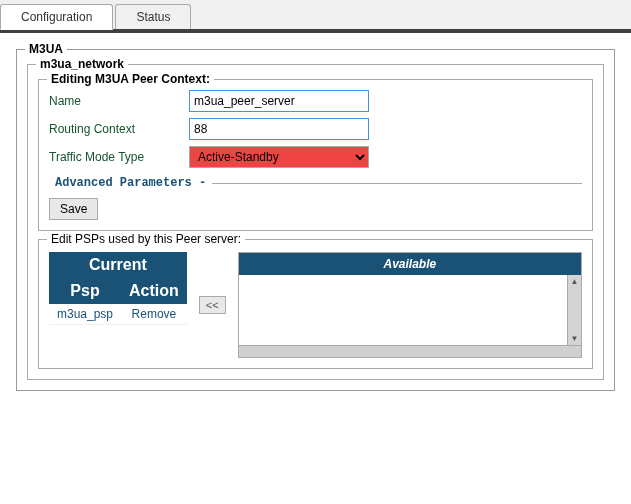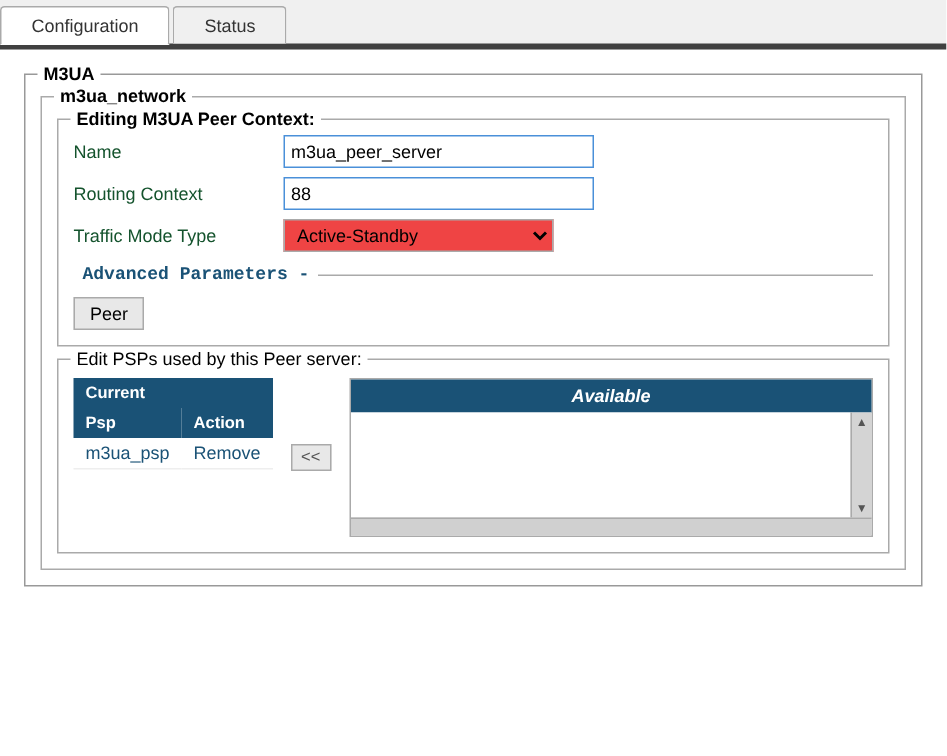--- a/index.html
+++ b/index.html
@@ -103,21 +103,21 @@
     .form-label {
       width: 140px;
       color: #14532d;
       font-size: 12px;
       flex-shrink: 0;
     }
     .form-input {
       border: 1px solid #4a90d9;
       padding: 2px 4px;
       font-size: 12px;
-      width: 207px;
+      width: 180px;
       height: 22px;
       outline: none;
     }
     .form-select {
       border: 1px solid #aaa;
       padding: 2px 4px;
       font-size: 12px;
       width: 180px;
       height: 22px;
       background: #ef4444;
@@ -181,22 +181,22 @@
 
     
     .current-table {
       border-collapse: collapse;
       min-width: 120px;
     }
     .current-table th {
       background: #1a5276;
       color: #fff;
       padding: 4px 8px;
-      text-align: left;
-      font-size: 11px;
+      text-align: center;
+      font-size: 16px;
       font-weight: bold;
     }
     .current-table td {
       padding: 3px 8px;
       font-size: 12px;
       text-align: center;
       border-bottom: 1px solid #eee;
     }
     .current-table .col-header {
       background: #1a5276;
@@ -312,21 +312,21 @@
         
         <div class="advanced-params">
           <span class="advanced-params-label">
             <span>Advanced Parameters</span>
             <span>-</span>
           </span>
           <span class="advanced-params-line"></span>
         </div>
 
         
-        <button class="save-btn">Peer</button>
+        <button class="save-btn">Save</button>
 
       </div>
 
       <div class="psp-section">
         <span class="psp-legend">Edit PSPs used by this Peer server:</span>
 
         <div class="psp-content">
 
           <table class="current-table">
             <thead>

